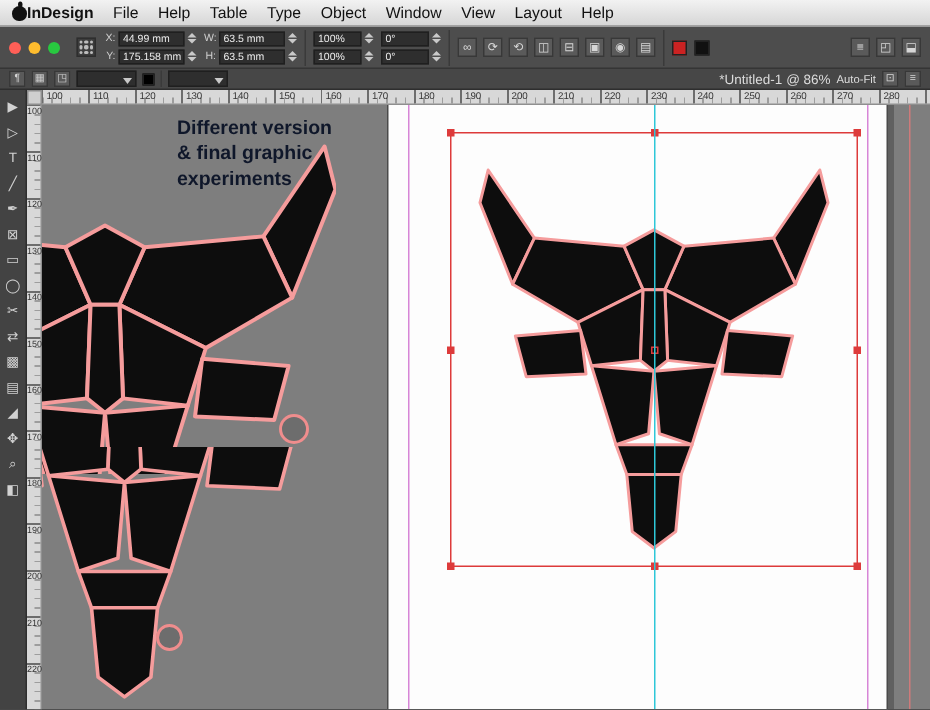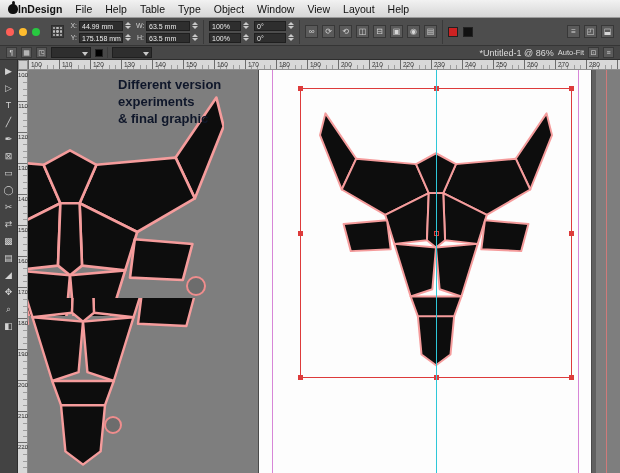--- a/index.html
+++ b/index.html
@@ -310,22 +310,22 @@
 
   <div class="canvas">
 
     <div class="page"></div>
     <div class="guide-margin" style="left:244px"></div>
     <div class="guide-margin" style="left:550px"></div>
     <div class="guide-bleed" style="left:578px"></div>
 
     <div class="annotation" style="color:#0f172a">
       <div>Different version</div>
+      <div>&amp; final graphic</div>
       <div>experiments</div>
-      <div>&amp; final graphic</div>
     </div>
 
     <div class="partial" style="left:0;top:0;width:196px;height:246px">
       <svg width="360" height="384" viewBox="0 0 300 320" style="position:absolute;left:-138px;top:-6px">
           <use href="#bull"></use>
         </svg>
     </div>
     <div class="ring" style="left:158px;top:206px;width:20px;height:20px"></div>
 
     <div class="partial" style="left:0;top:228px;width:190px;height:175px">

